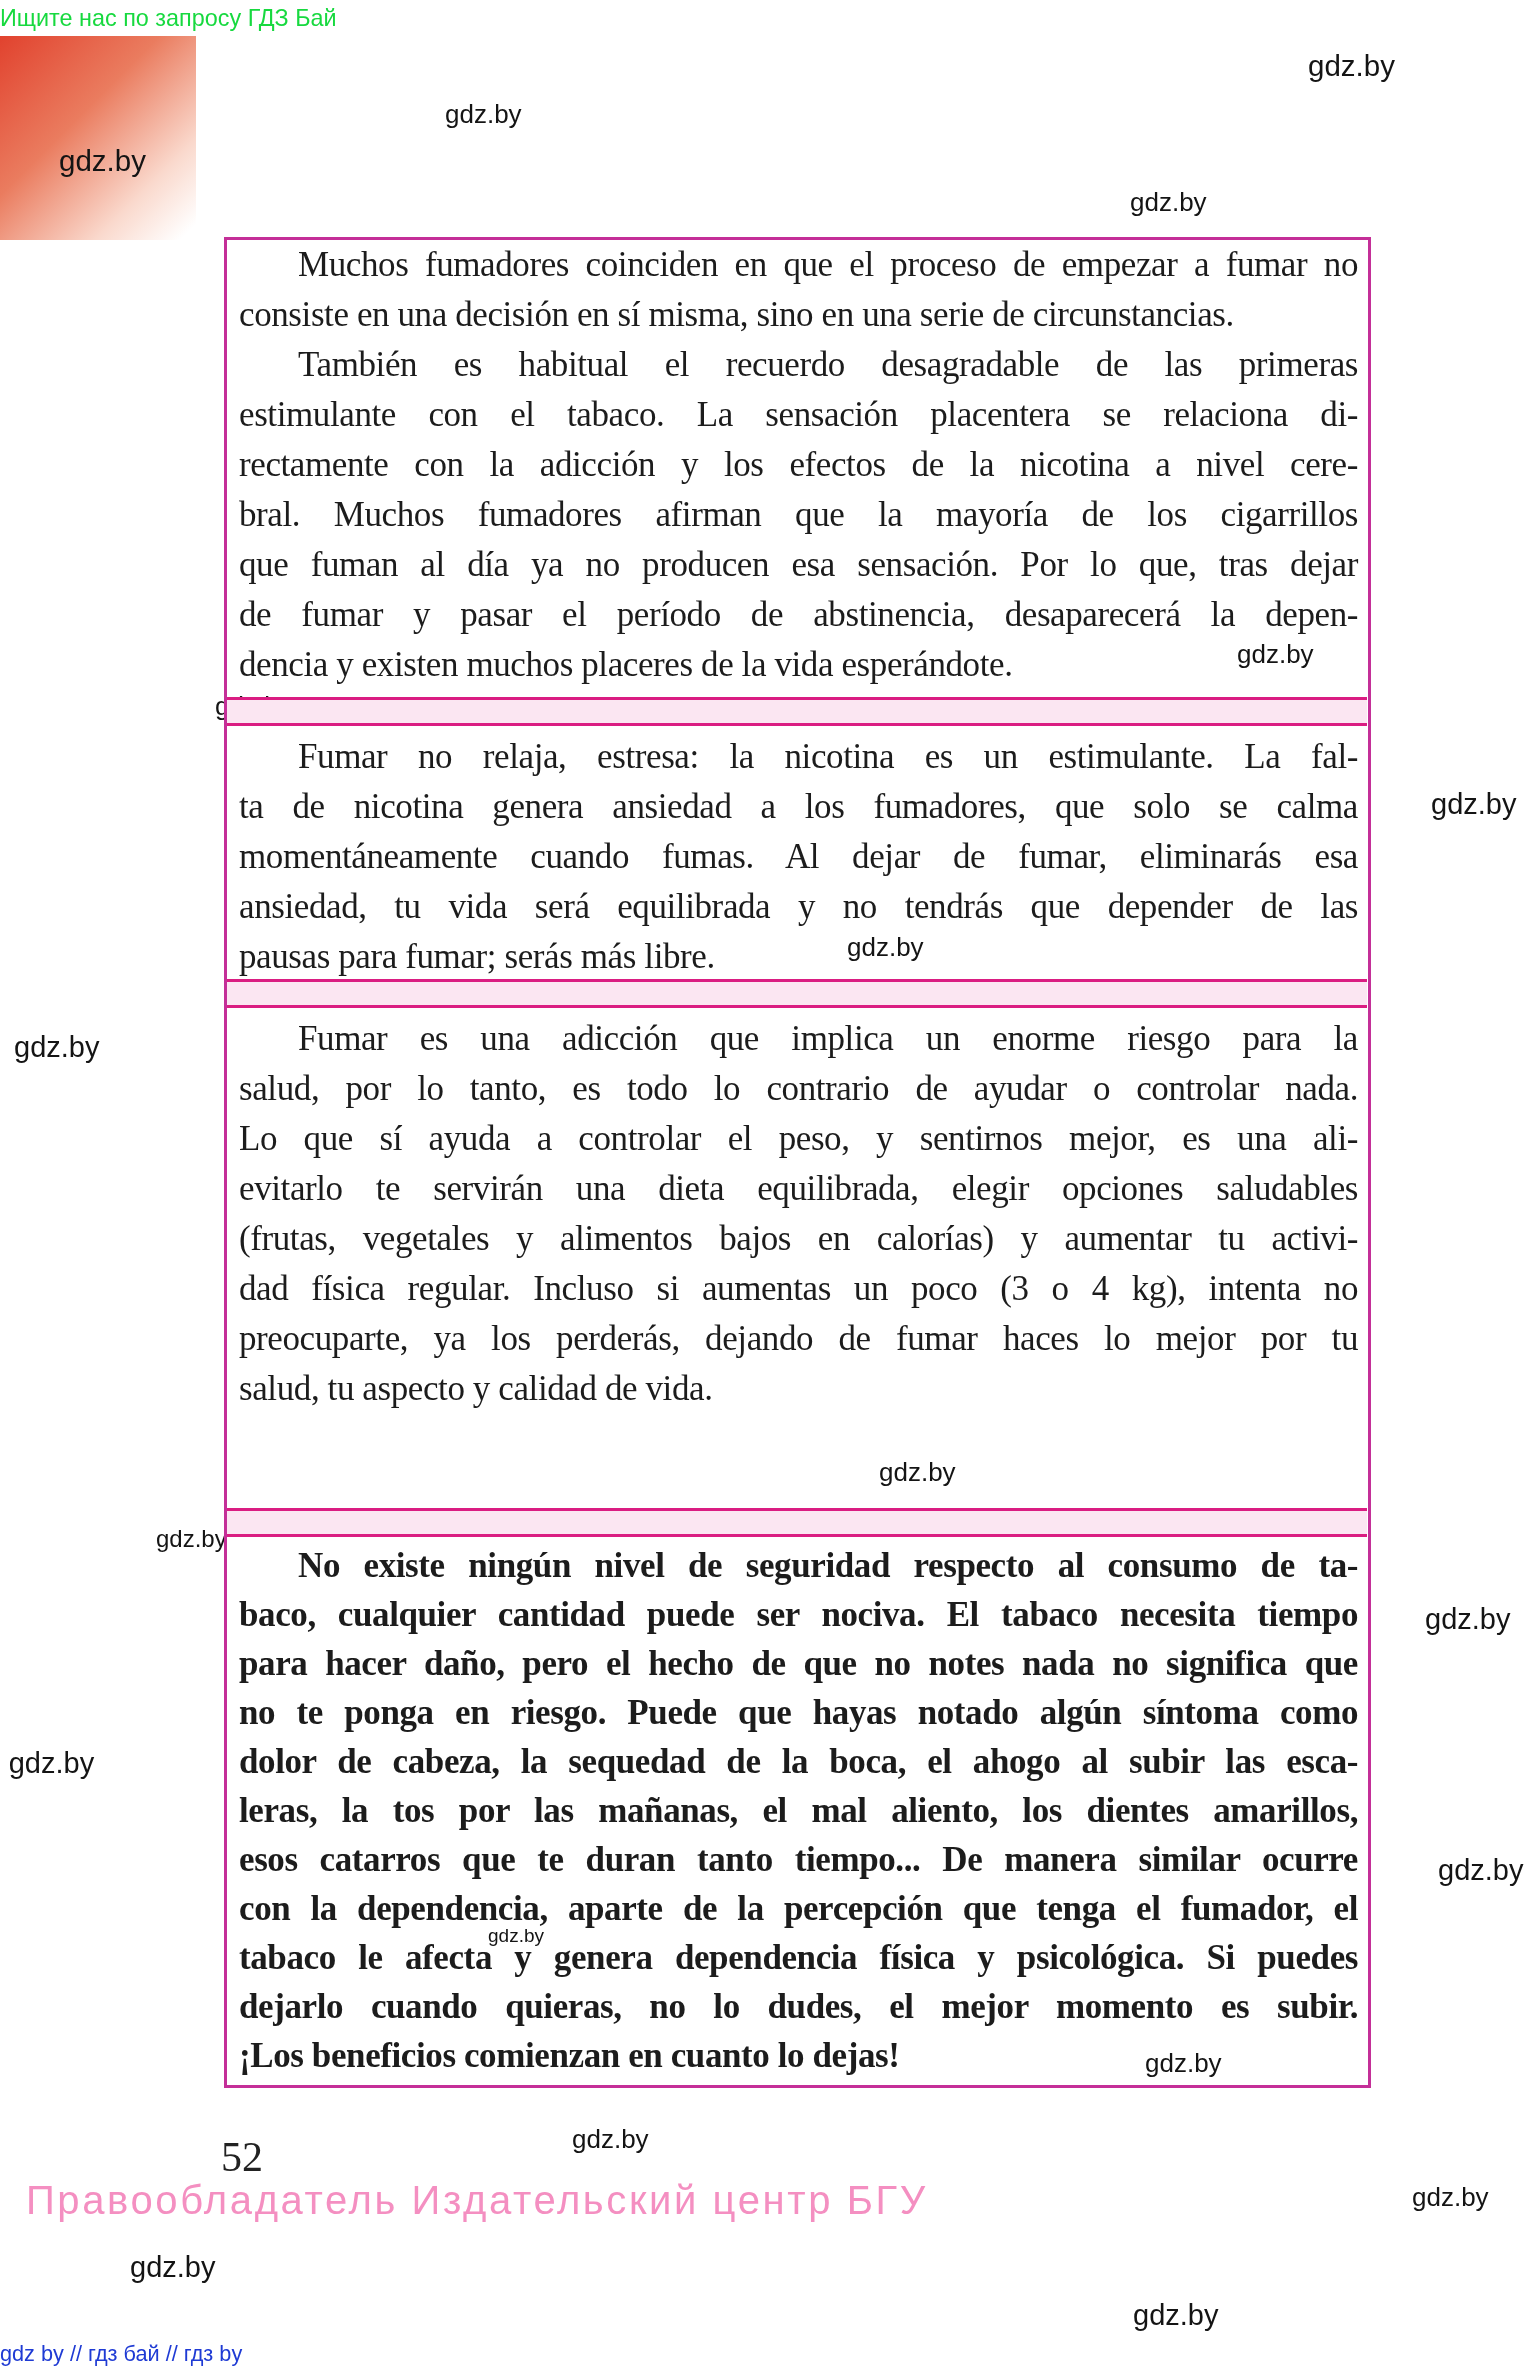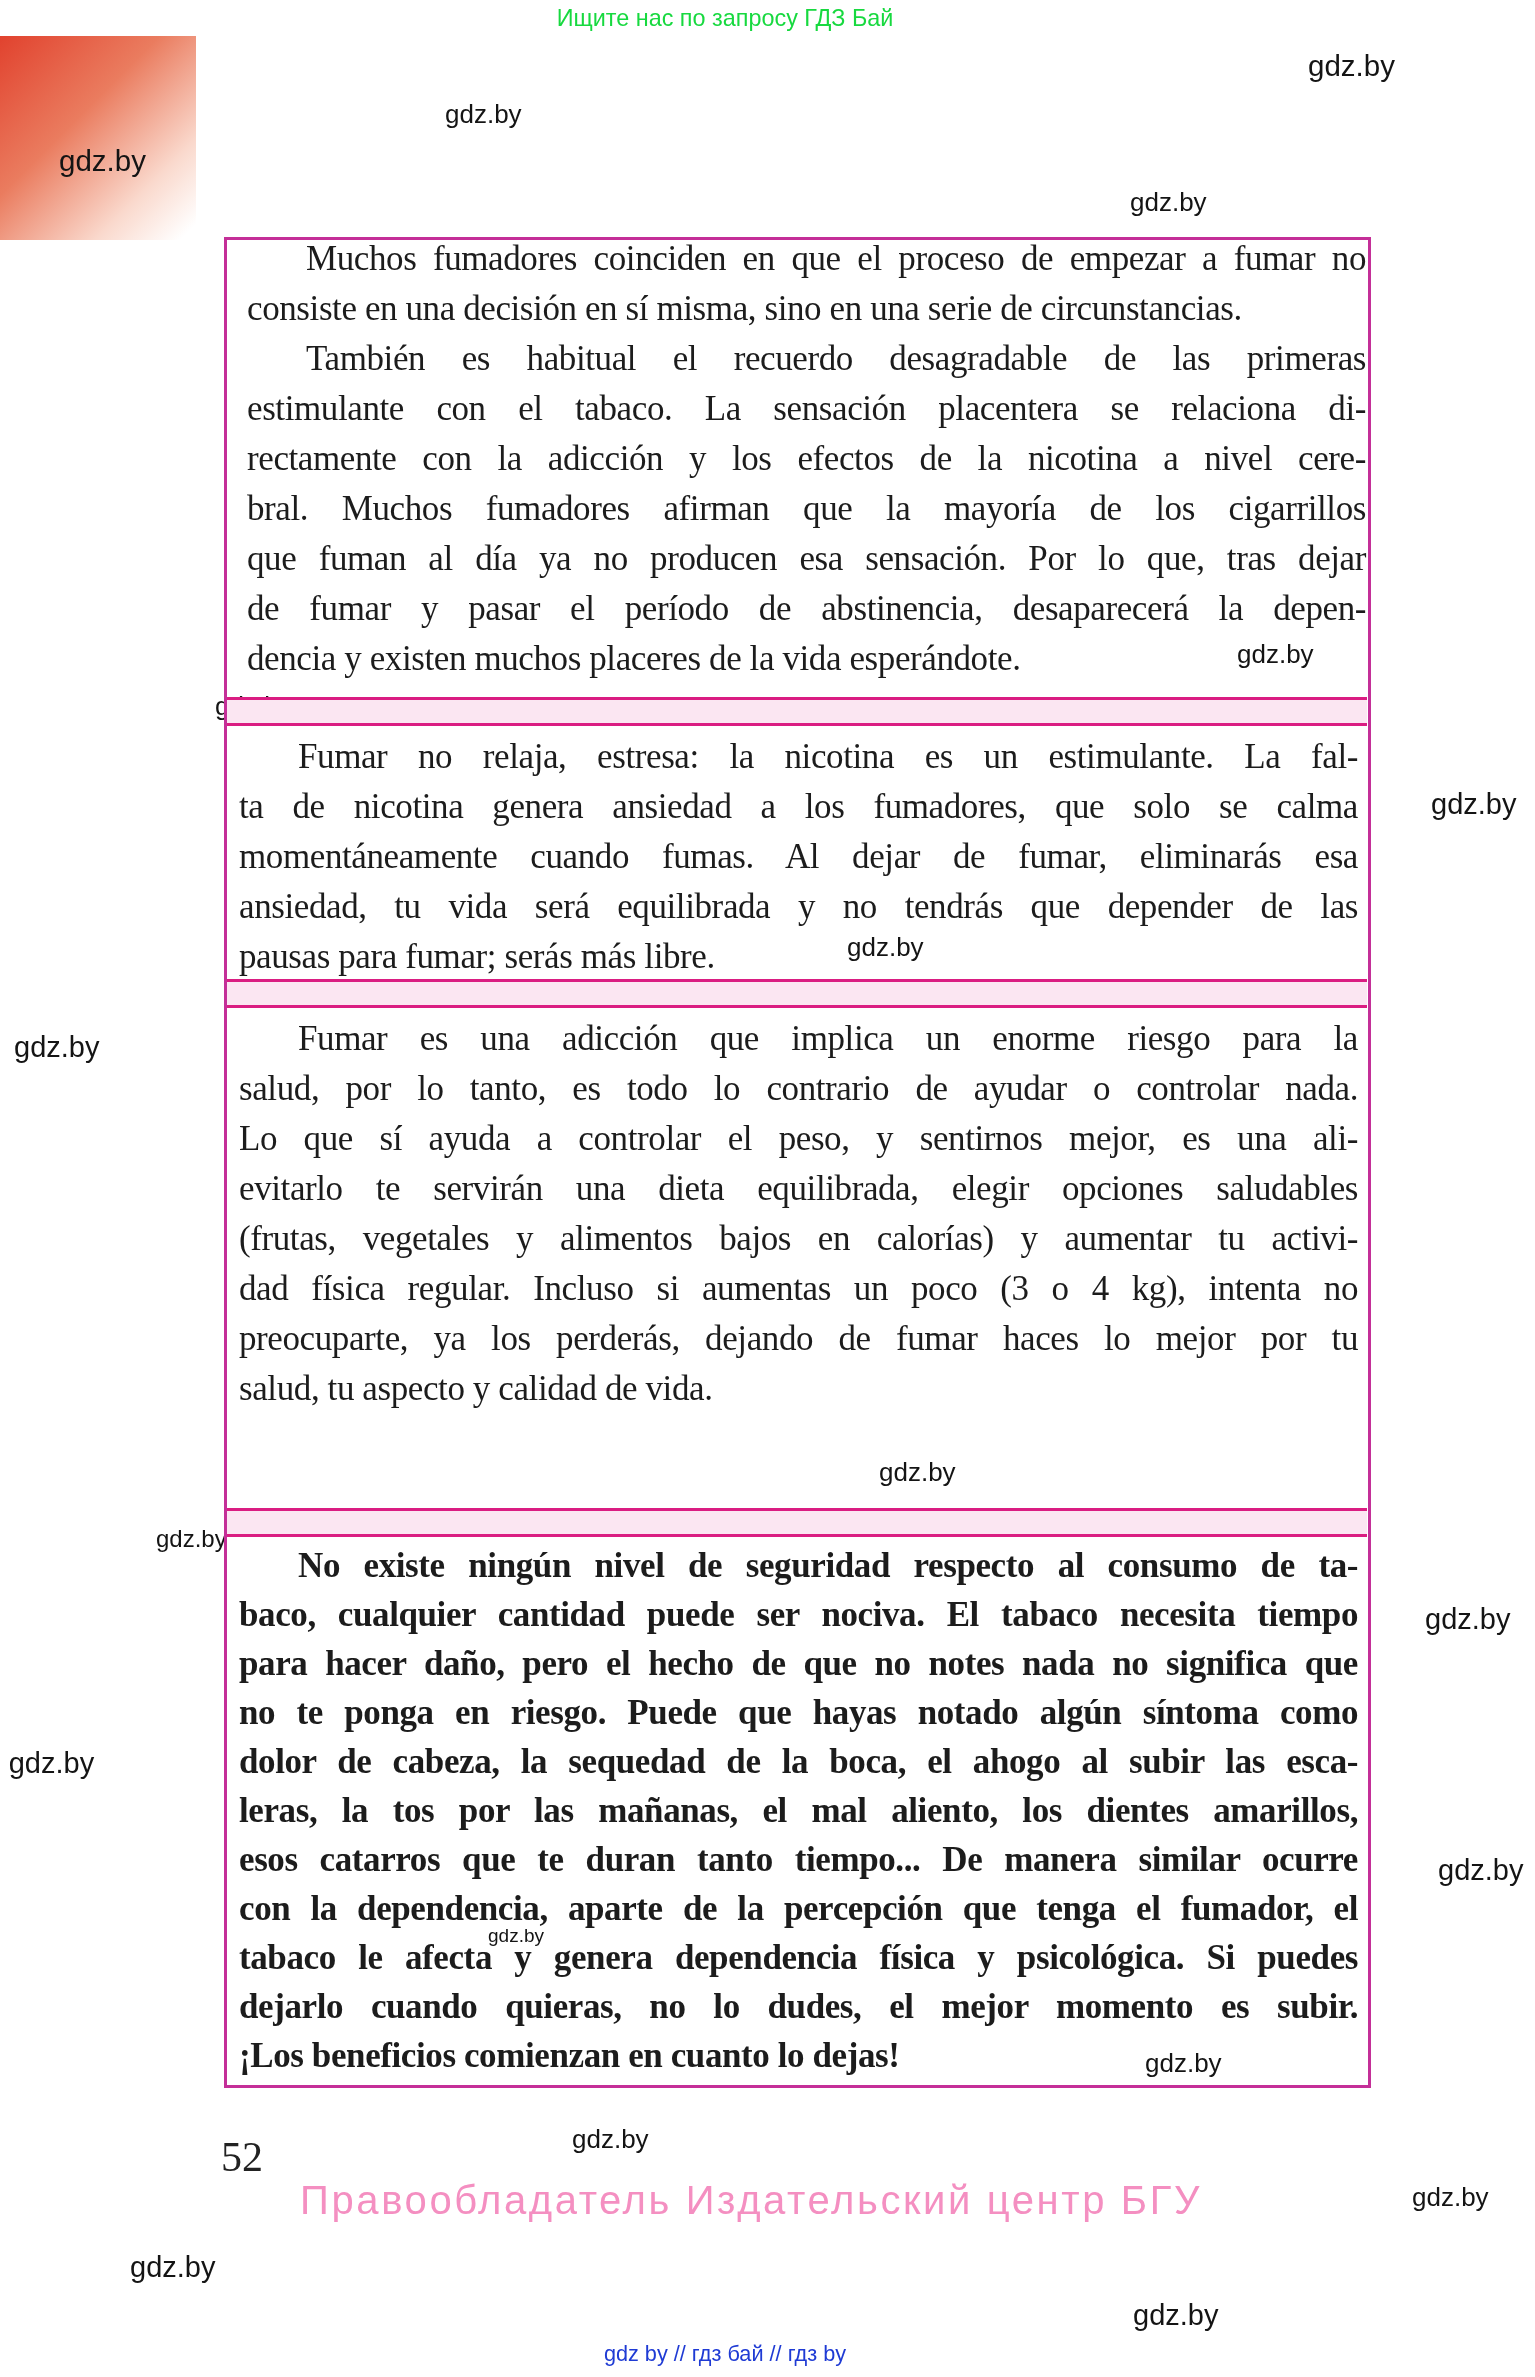--- a/index.html
+++ b/index.html
@@ -1,19 +1,19 @@
 <!DOCTYPE html>
 <html style="font-size:14px"><head>
 <meta charset="utf-8">
 <style>
   html,body{margin:0;padding:0;background:#888;}
   #page{position:relative;width:1535px;height:2377px;background:#ffffff;overflow:hidden;
         font-family:"Liberation Sans",sans-serif;}
   
-  .center-line{position:absolute;left:8px;width:1434px;text-align:center;}
+  .center-line{position:absolute;left:0;width:1434px;text-align:left;}
   #promo{top:5.2px;color:#17d93f;font-size:23.4px;}
   #footer-links{top:2341px;color:#1f3bd4;font-size:21.7px;}
   #footer-copy{top:2178px;color:#f48fc1;font-size:40px;letter-spacing:2.6px;padding-left:26px;}
   
   #swatch{position:absolute;left:0;top:36px;width:196px;height:204px;
           background:linear-gradient(135deg,#e1422e 0%,#ea7c5f 40%,#fad9cd 75%,#ffffff 96%);}
   
   .wm{position:absolute;color:#141414;font-family:"Liberation Sans",sans-serif;white-space:nowrap;}
   
   #main-box{position:absolute;left:224px;top:237px;width:1147px;height:1851px;
@@ -60,21 +60,21 @@
   <div class="wm" style="left:572px;top:2124px;font-size:26px;">gdz.by</div>
   <div class="wm" style="left:1412px;top:2182px;font-size:26px;">gdz.by</div>
   <div class="wm" style="left:130px;top:2251px;font-size:29px;">gdz.by</div>
   <div class="wm" style="left:1133px;top:2299px;font-size:29px;">gdz.by</div>
 
   <div id="main-box"></div>
   <div class="band" style="top:697px;"></div>
   <div class="band" style="top:979px;"></div>
   <div class="band" style="top:1508px;"></div>
 
-  <div class="tblock" style="top:234px;margin-left:8px;">
+  <div class="tblock" style="top:240px;">
     <div class="ln j i">Muchos fumadores coinciden en que el proceso de empezar a fumar no</div>
     <div class="ln">consiste en una decisión en sí misma, sino en una serie de circunstancias.</div>
     <div class="ln j i">También es habitual el recuerdo desagradable de las primeras</div>
     <div class="ln j">estimulante con el tabaco. La sensación placentera se relaciona di-</div>
     <div class="ln j">rectamente con la adicción y los efectos de la nicotina a nivel cere-</div>
     <div class="ln j">bral. Muchos fumadores afirman que la mayoría de los cigarrillos</div>
     <div class="ln j">que fuman al día ya no producen esa sensación. Por lo que, tras dejar</div>
     <div class="ln j">de fumar y pasar el período de abstinencia, desaparecerá la depen-</div>
     <div class="ln">dencia y existen muchos placeres de la vida esperándote.</div>
   </div>

